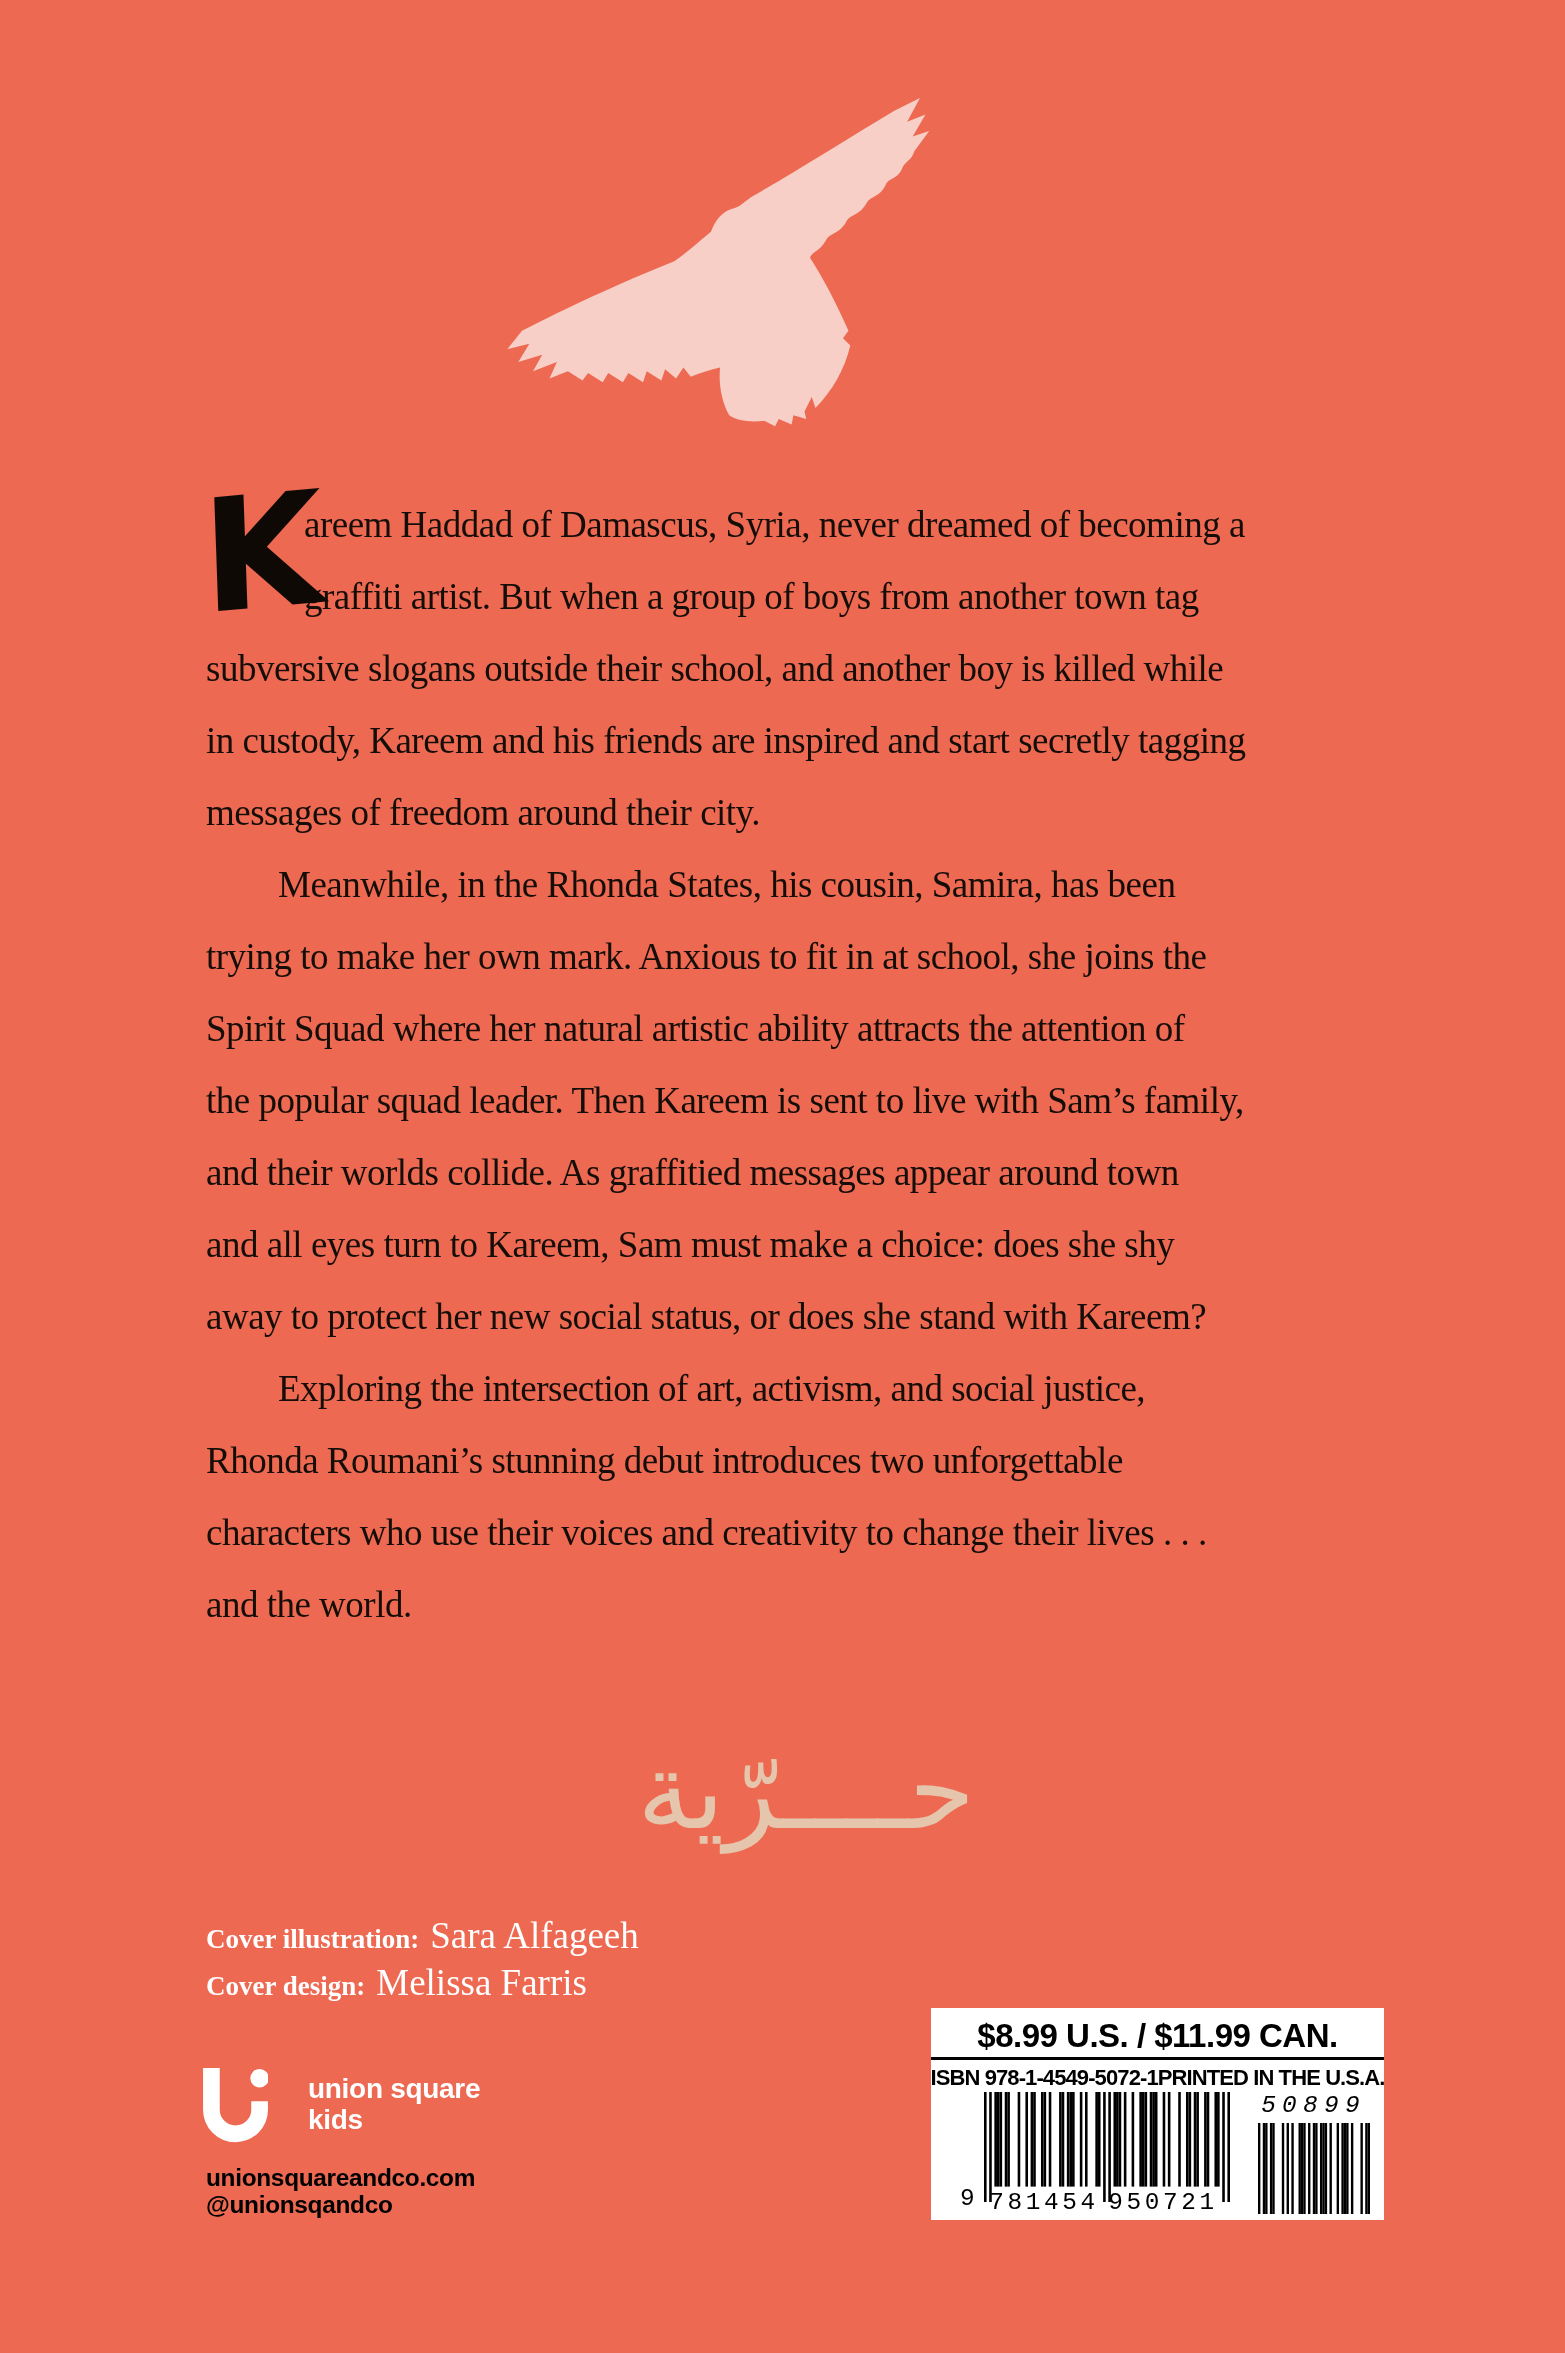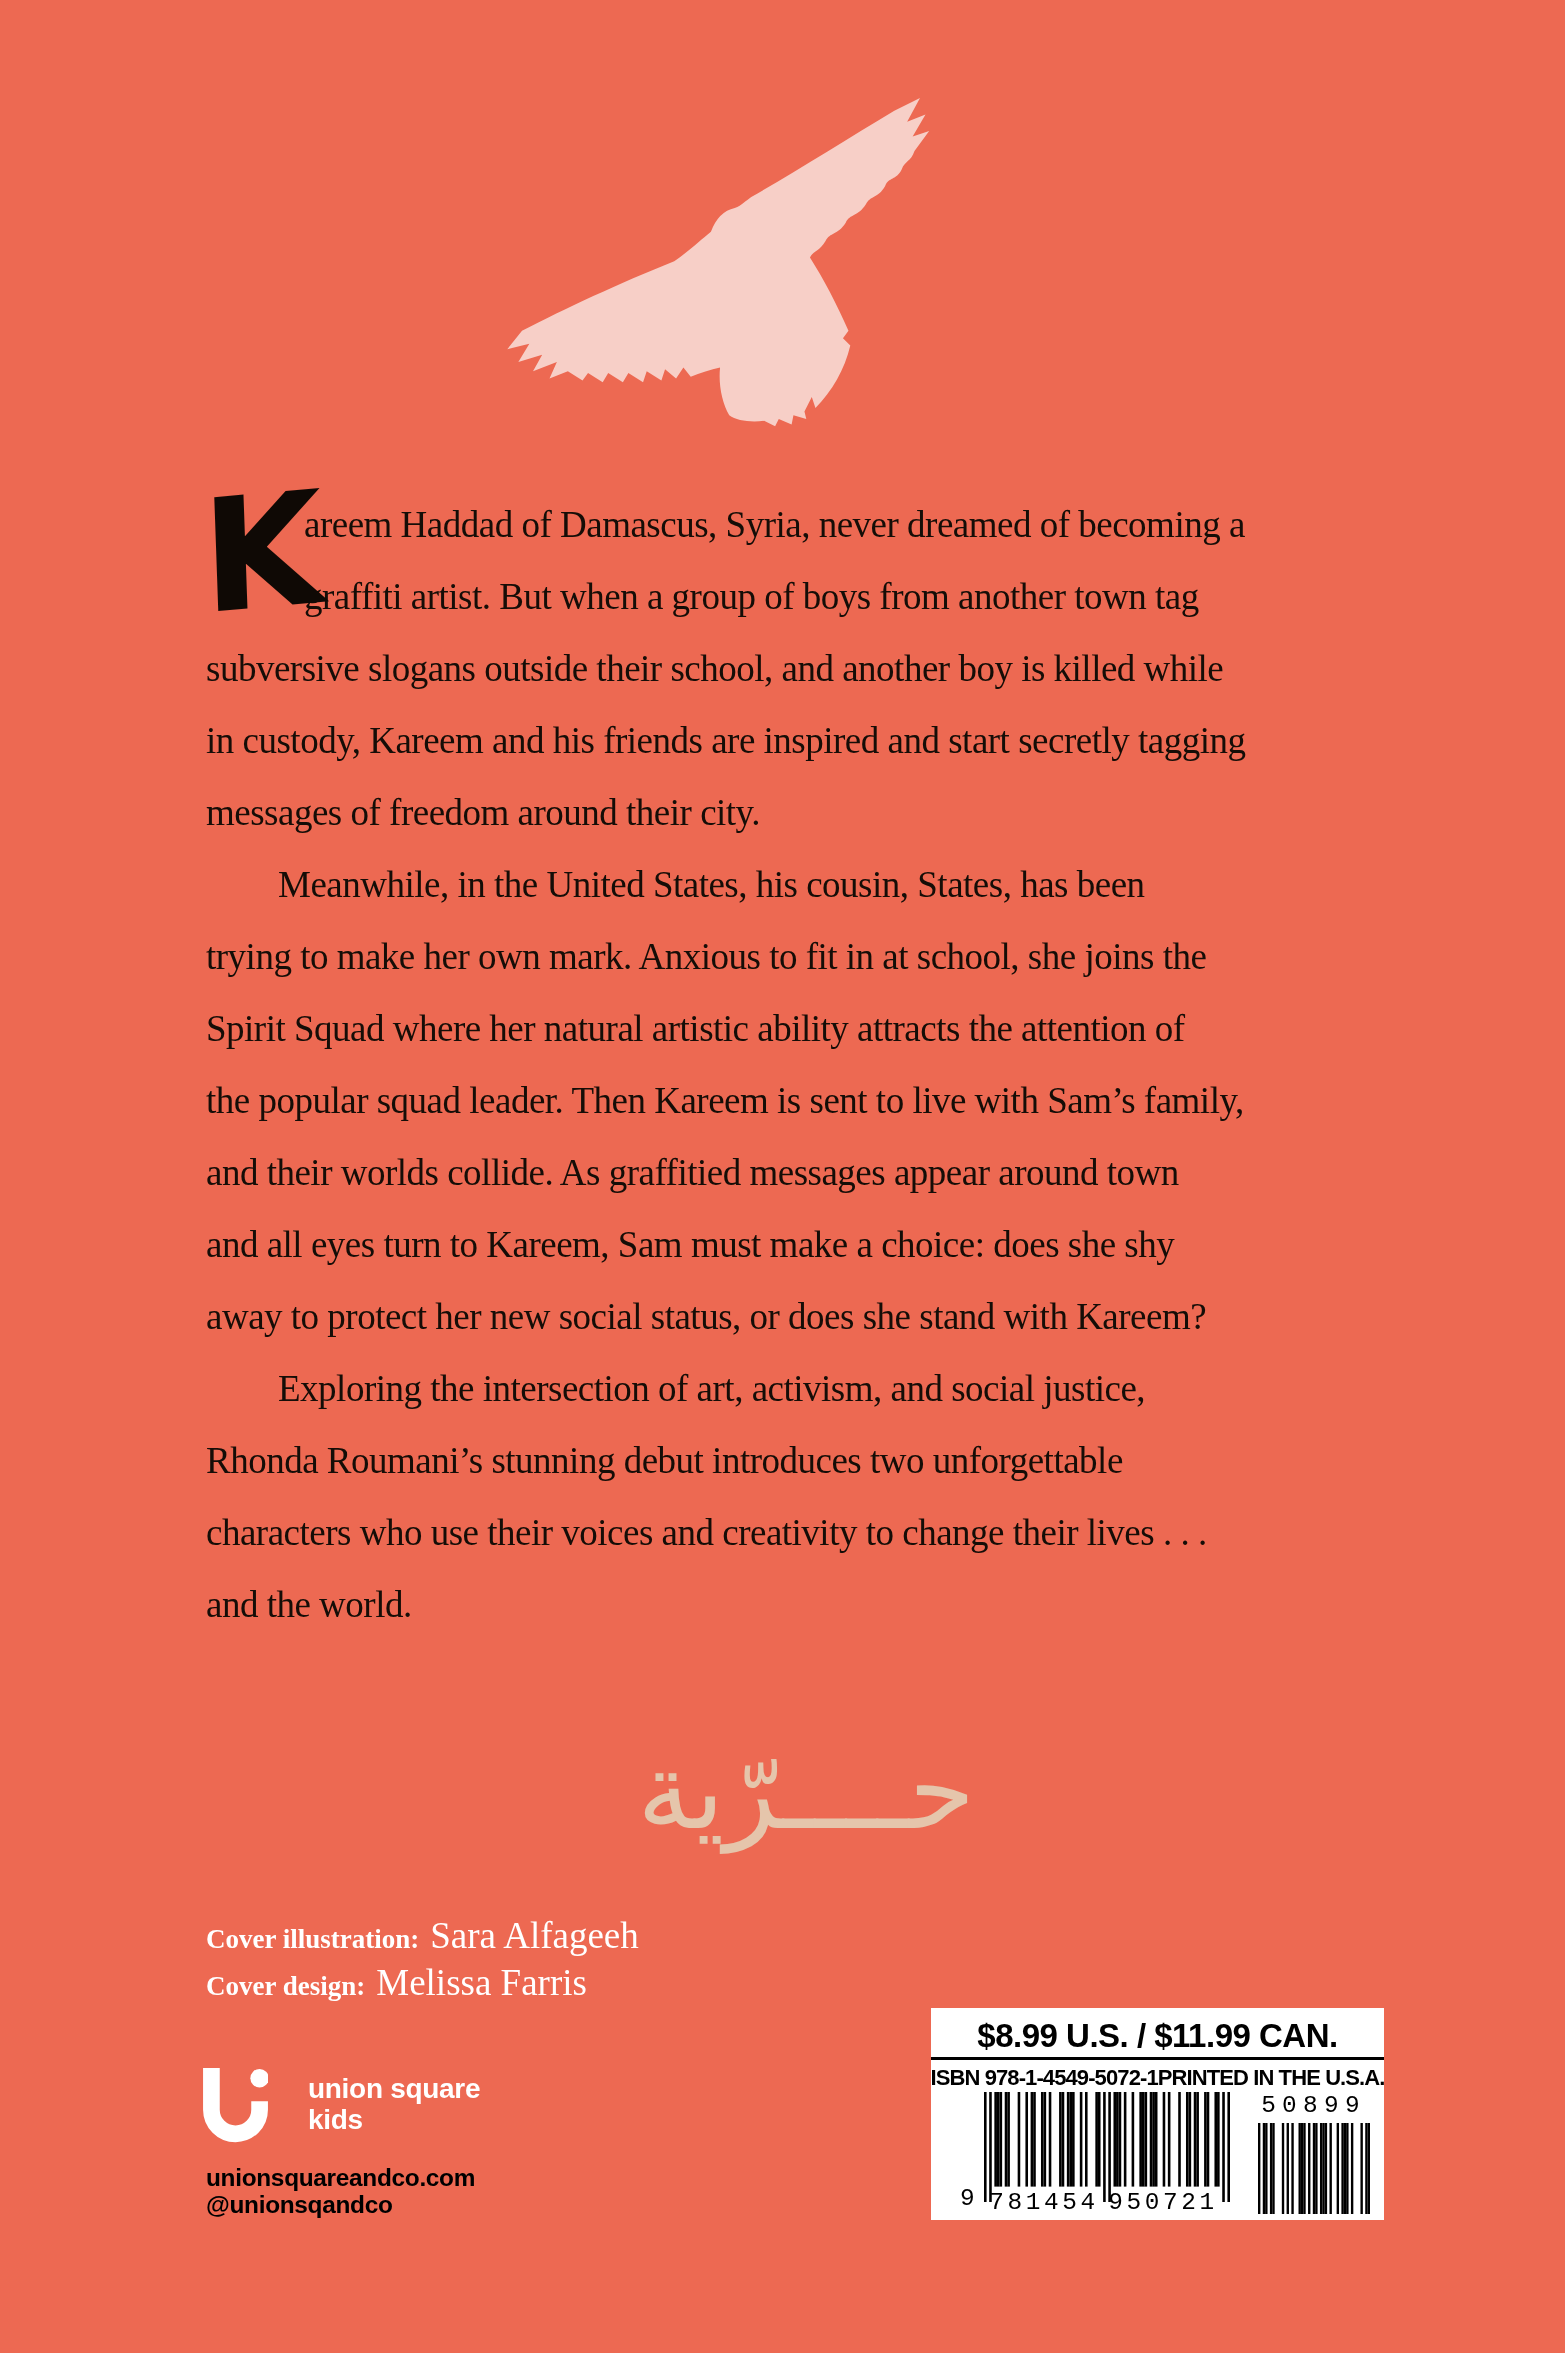--- a/index.html
+++ b/index.html
@@ -43,21 +43,21 @@
   .bc-isbn-row{display:flex;justify-content:center;padding:4.5px 7.2px 0 7.2px;
                font-family:"Liberation Sans",sans-serif;font-weight:bold;font-size:22px;
                letter-spacing:-0.9px;white-space:nowrap;}
   .bc-row{position:relative;height:127px;margin-top:1.8px;}
   .bc-digit,.bc-g,.sup-digits{font-family:"Liberation Mono",monospace;font-size:24.4px;}
   .bc-digit{position:absolute;left:29px;bottom:7.2px;}
   .ean-svg{position:absolute;left:53px;top:0;width:246px;height:110px;}
   .bc-g{position:absolute;bottom:3.6px;width:110px;text-align:center;letter-spacing:3.6px;}
   .bc-g1{left:58px;} .bc-g2{left:177px;}
   .sup{position:absolute;left:320px;top:0;width:125px;height:125px;}
-  .sup-digits{position:absolute;top:0;left:0;width:100%;text-align:center;letter-spacing:6.3px;}
+  .sup-digits{position:absolute;top:0;left:0;width:100%;text-align:center;letter-spacing:6.3px;font-style:italic;}
   .sup-svg{position:absolute;top:31px;left:7.2px;width:112px;height:91px;}
 </style>
 </head>
 <body>
 
 <div class="page">
 
   <svg class="dove" viewBox="0 0 470 380" xmlns="http://www.w3.org/2000/svg">
     <path fill="#f7cfc7" d="
       M230 150
@@ -85,21 +85,21 @@
       C205 172 220 158 230 150 Z"></path>
   </svg>
 
   <div class="synopsis">
     <div class="dropcap">K</div>
   <div class="line after-drop">areem Haddad of Damascus, Syria, never dreamed of becoming a</div>
       <div class="line after-drop">graffiti artist. But when a group of boys from another town tag</div>
       <div class="line">subversive slogans outside their school, and another boy is killed while</div>
       <div class="line">in custody, Kareem and his friends are inspired and start secretly tagging</div>
       <div class="line">messages of freedom around their city.</div>
-      <div class="line indent">Meanwhile, in the United States, his cousin, States, has been</div>
+      <div class="line indent">Meanwhile, in the Rhonda States, his cousin, Samira, has been</div>
       <div class="line">trying to make her own mark. Anxious to fit in at school, she joins the</div>
       <div class="line">Spirit Squad where her natural artistic ability attracts the attention of</div>
       <div class="line">the popular squad leader. Then Kareem is sent to live with Sam’s family,</div>
       <div class="line">and their worlds collide. As graffitied messages appear around town</div>
       <div class="line">and all eyes turn to Kareem, Sam must make a choice: does she shy</div>
       <div class="line">away to protect her new social status, or does she stand with Kareem?</div>
       <div class="line indent">Exploring the intersection of art, activism, and social justice,</div>
       <div class="line">Rhonda Roumani’s stunning debut introduces two unforgettable</div>
       <div class="line">characters who use their voices and creativity to change their lives . . .</div>
       <div class="line">and the world.</div>

